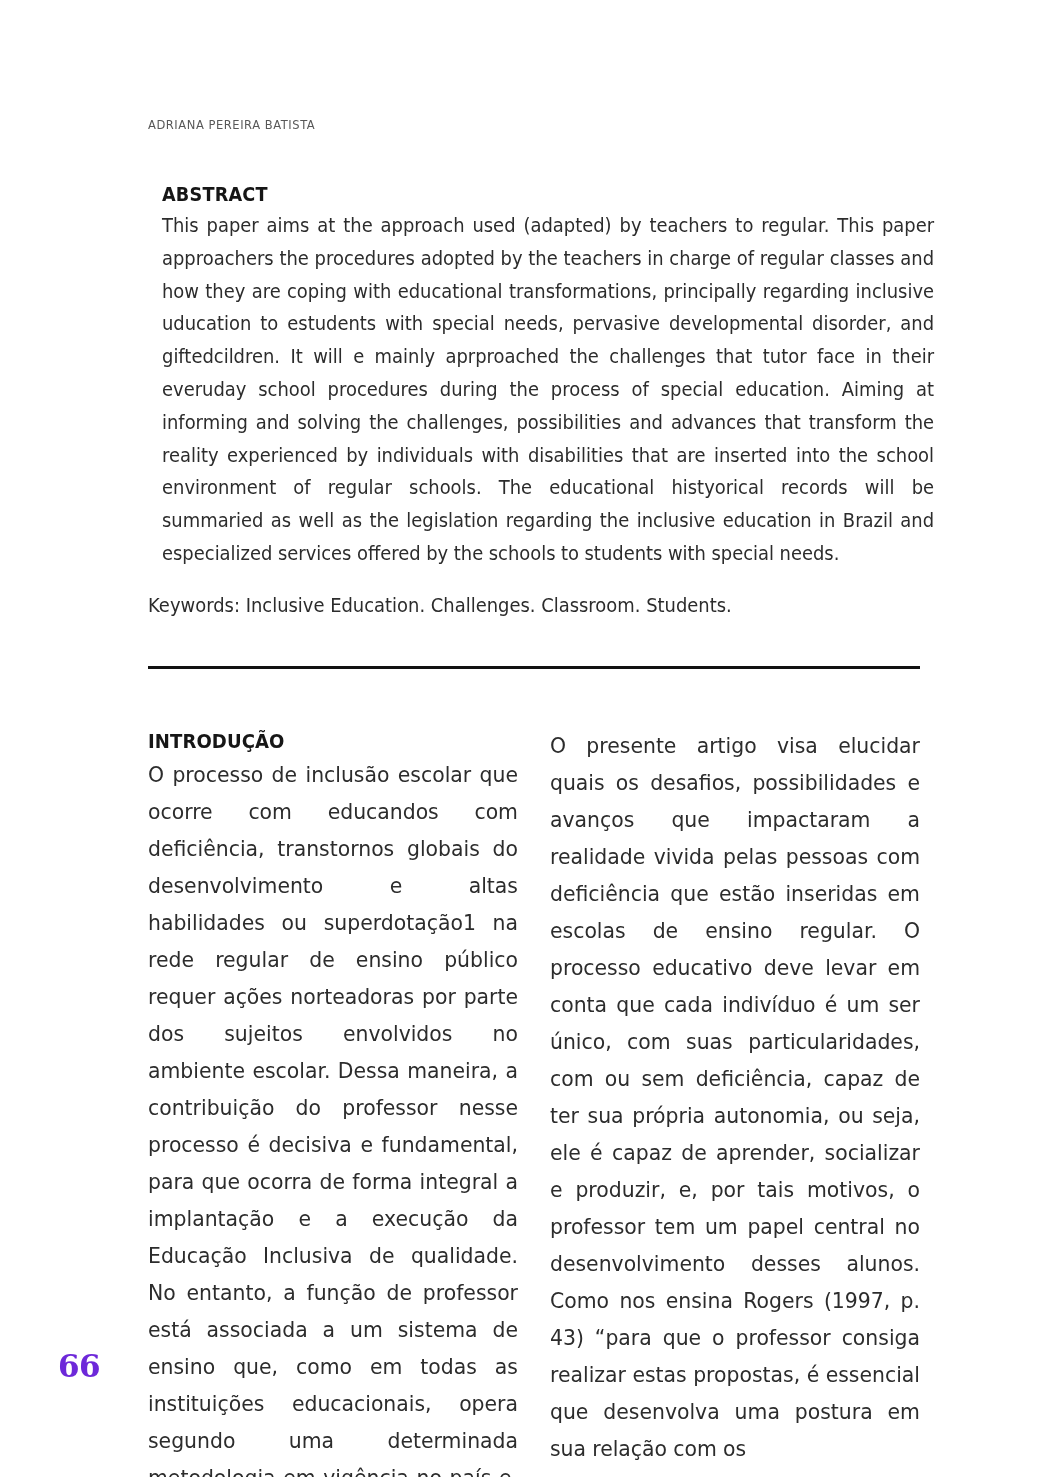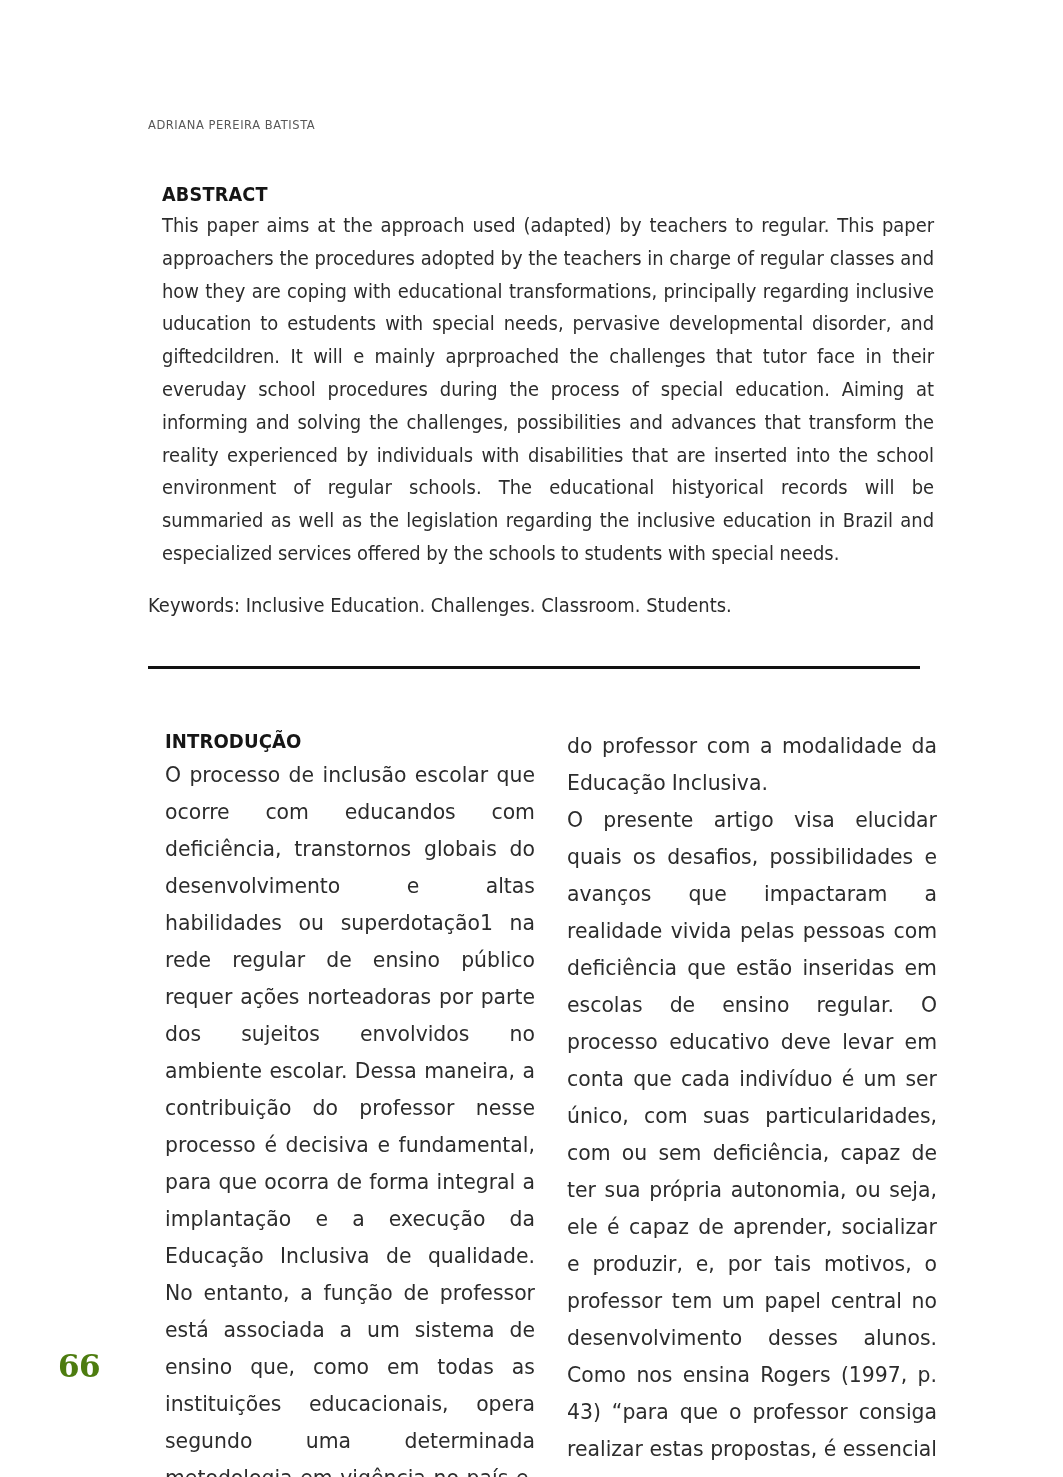--- a/index.html
+++ b/index.html
@@ -90,21 +90,21 @@
     width: 772px;
     height: 0;
     border: none;
     border-top: 3px solid #111111;
     margin: 0;
   }
 
   
   .columns {
     position: absolute;
-    left: 165px;
+    left: 148px;
     top: 728px;
     width: 772px;
     height: 580px;
   }
 
   .column {
     position: absolute;
     top: 0;
     width: 370px;
   }
@@ -137,21 +137,21 @@
   }
 
   
   .page-number {
     position: absolute;
     left: 58px;
     top: 1348px;
     font-family: "DejaVu Serif", serif;
     font-size: 31px;
     font-weight: bold;
-    color: #4d7c0f;
+    color: #6d28d9;
     letter-spacing: -0.5px;
   }
 </style>
 </head>
 <body>
 
 <div class="page">
 
   <div class="running-header">ADRIANA PEREIRA BATISTA</div>
 
@@ -166,21 +166,20 @@
 
   <div class="columns">
 
     <div class="column column-left">
       <h2 class="section-heading">INTRODUÇÃO</h2>
       <p class="column-text">O processo de inclusão escolar que ocorre com educandos com deficiência, transtornos globais do desenvolvimento e altas habilidades ou superdotação1 na rede regular de ensino público requer ações norteadoras por parte dos sujeitos envolvidos no ambiente escolar. Dessa maneira, a contribuição do professor nesse processo é decisiva e fundamental, para que ocorra de forma integral a implantação e a execução da Educação Inclusiva de qualidade. No entanto, a função de professor está associada a um sistema de ensino que, como em todas as instituições educacionais, opera segundo uma determinada metodologia em vigência no país e, nesse sentido, trataremos do envolvimento</p>
     </div>
 
     <div class="column column-right">
       <p class="column-text">
-          <span style="display: block; text-align: justify; text-align-last: left;">do professor com a modalidade da Educação Inclusiva.</span>
           <span style="display: block; text-align: justify; text-align-last: left;">O presente artigo visa elucidar quais os desafios, possibilidades e avanços que impactaram a realidade vivida pelas pessoas com deficiência que estão inseridas em escolas de ensino regular. O processo educativo deve levar em conta que cada indivíduo é um ser único, com suas particularidades, com ou sem deficiência, capaz de ter sua própria autonomia, ou seja, ele é capaz de aprender, socializar e produzir, e, por tais motivos, o professor tem um papel central no desenvolvimento desses alunos. Como nos ensina Rogers (1997, p. 43) “para que o professor consiga realizar estas propostas, é essencial que desenvolva uma postura em sua relação com os</span>
         </p>
     </div>
 
   </div>
 
   <div class="page-number">66</div>
 
 </div>
 

